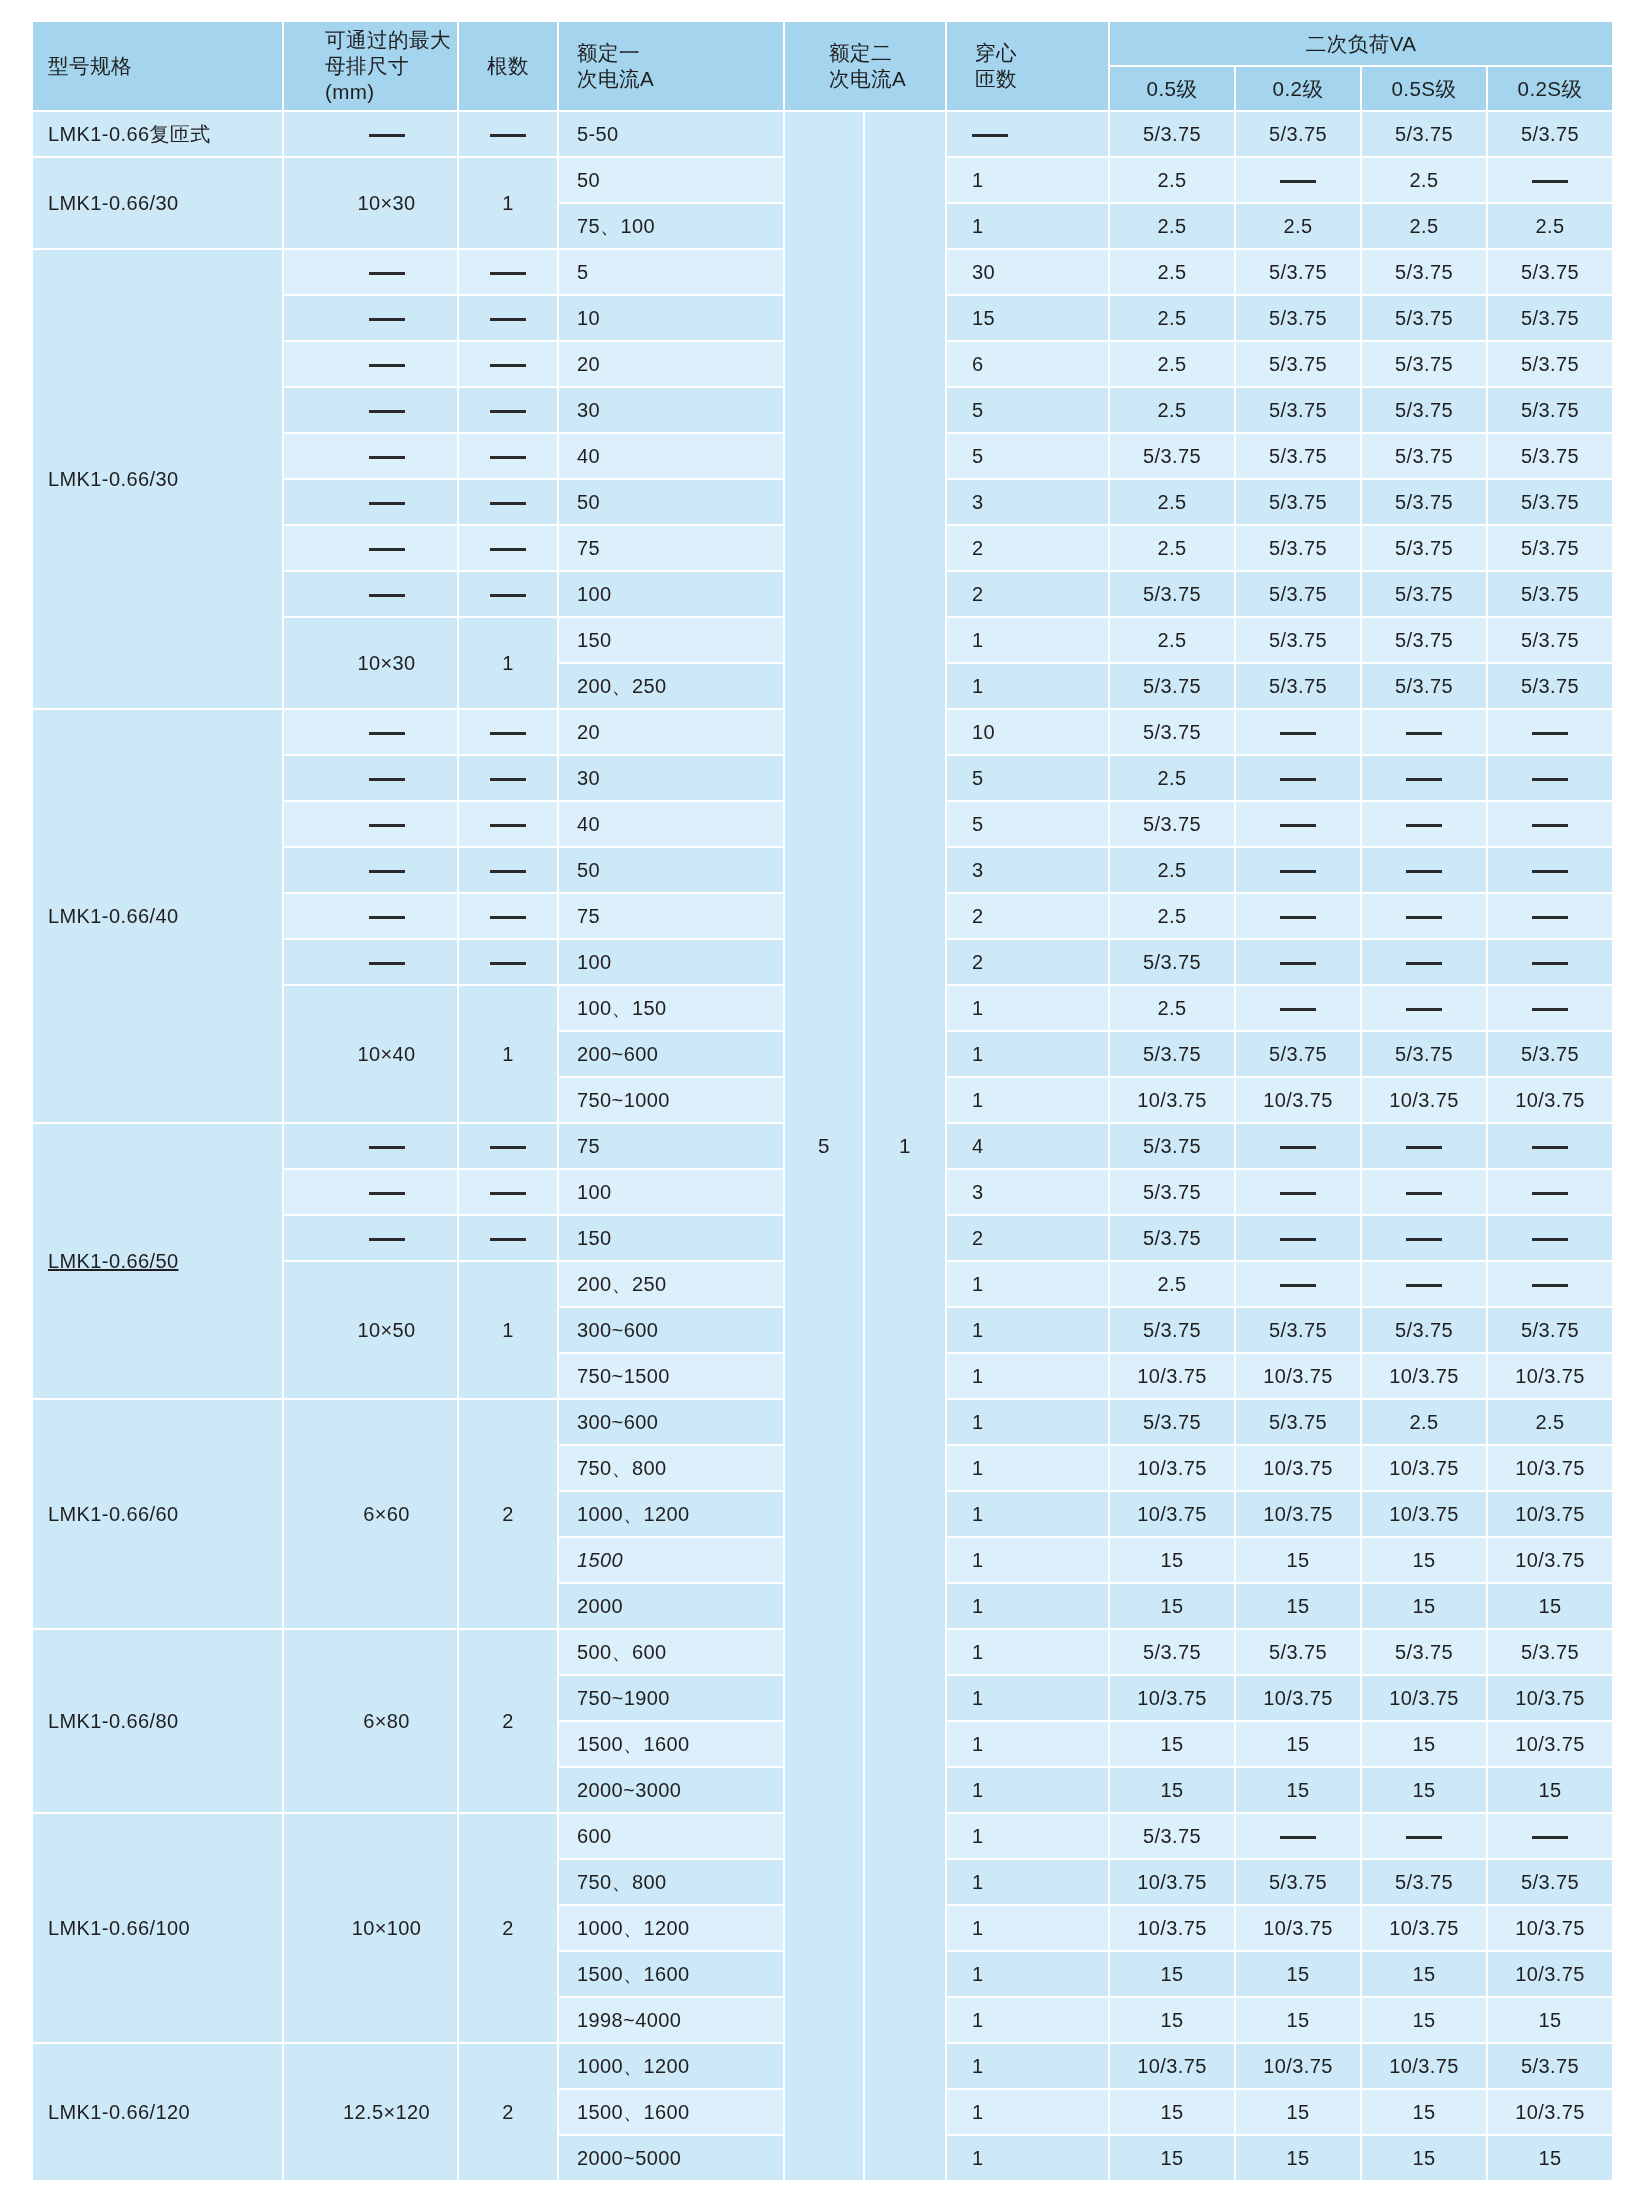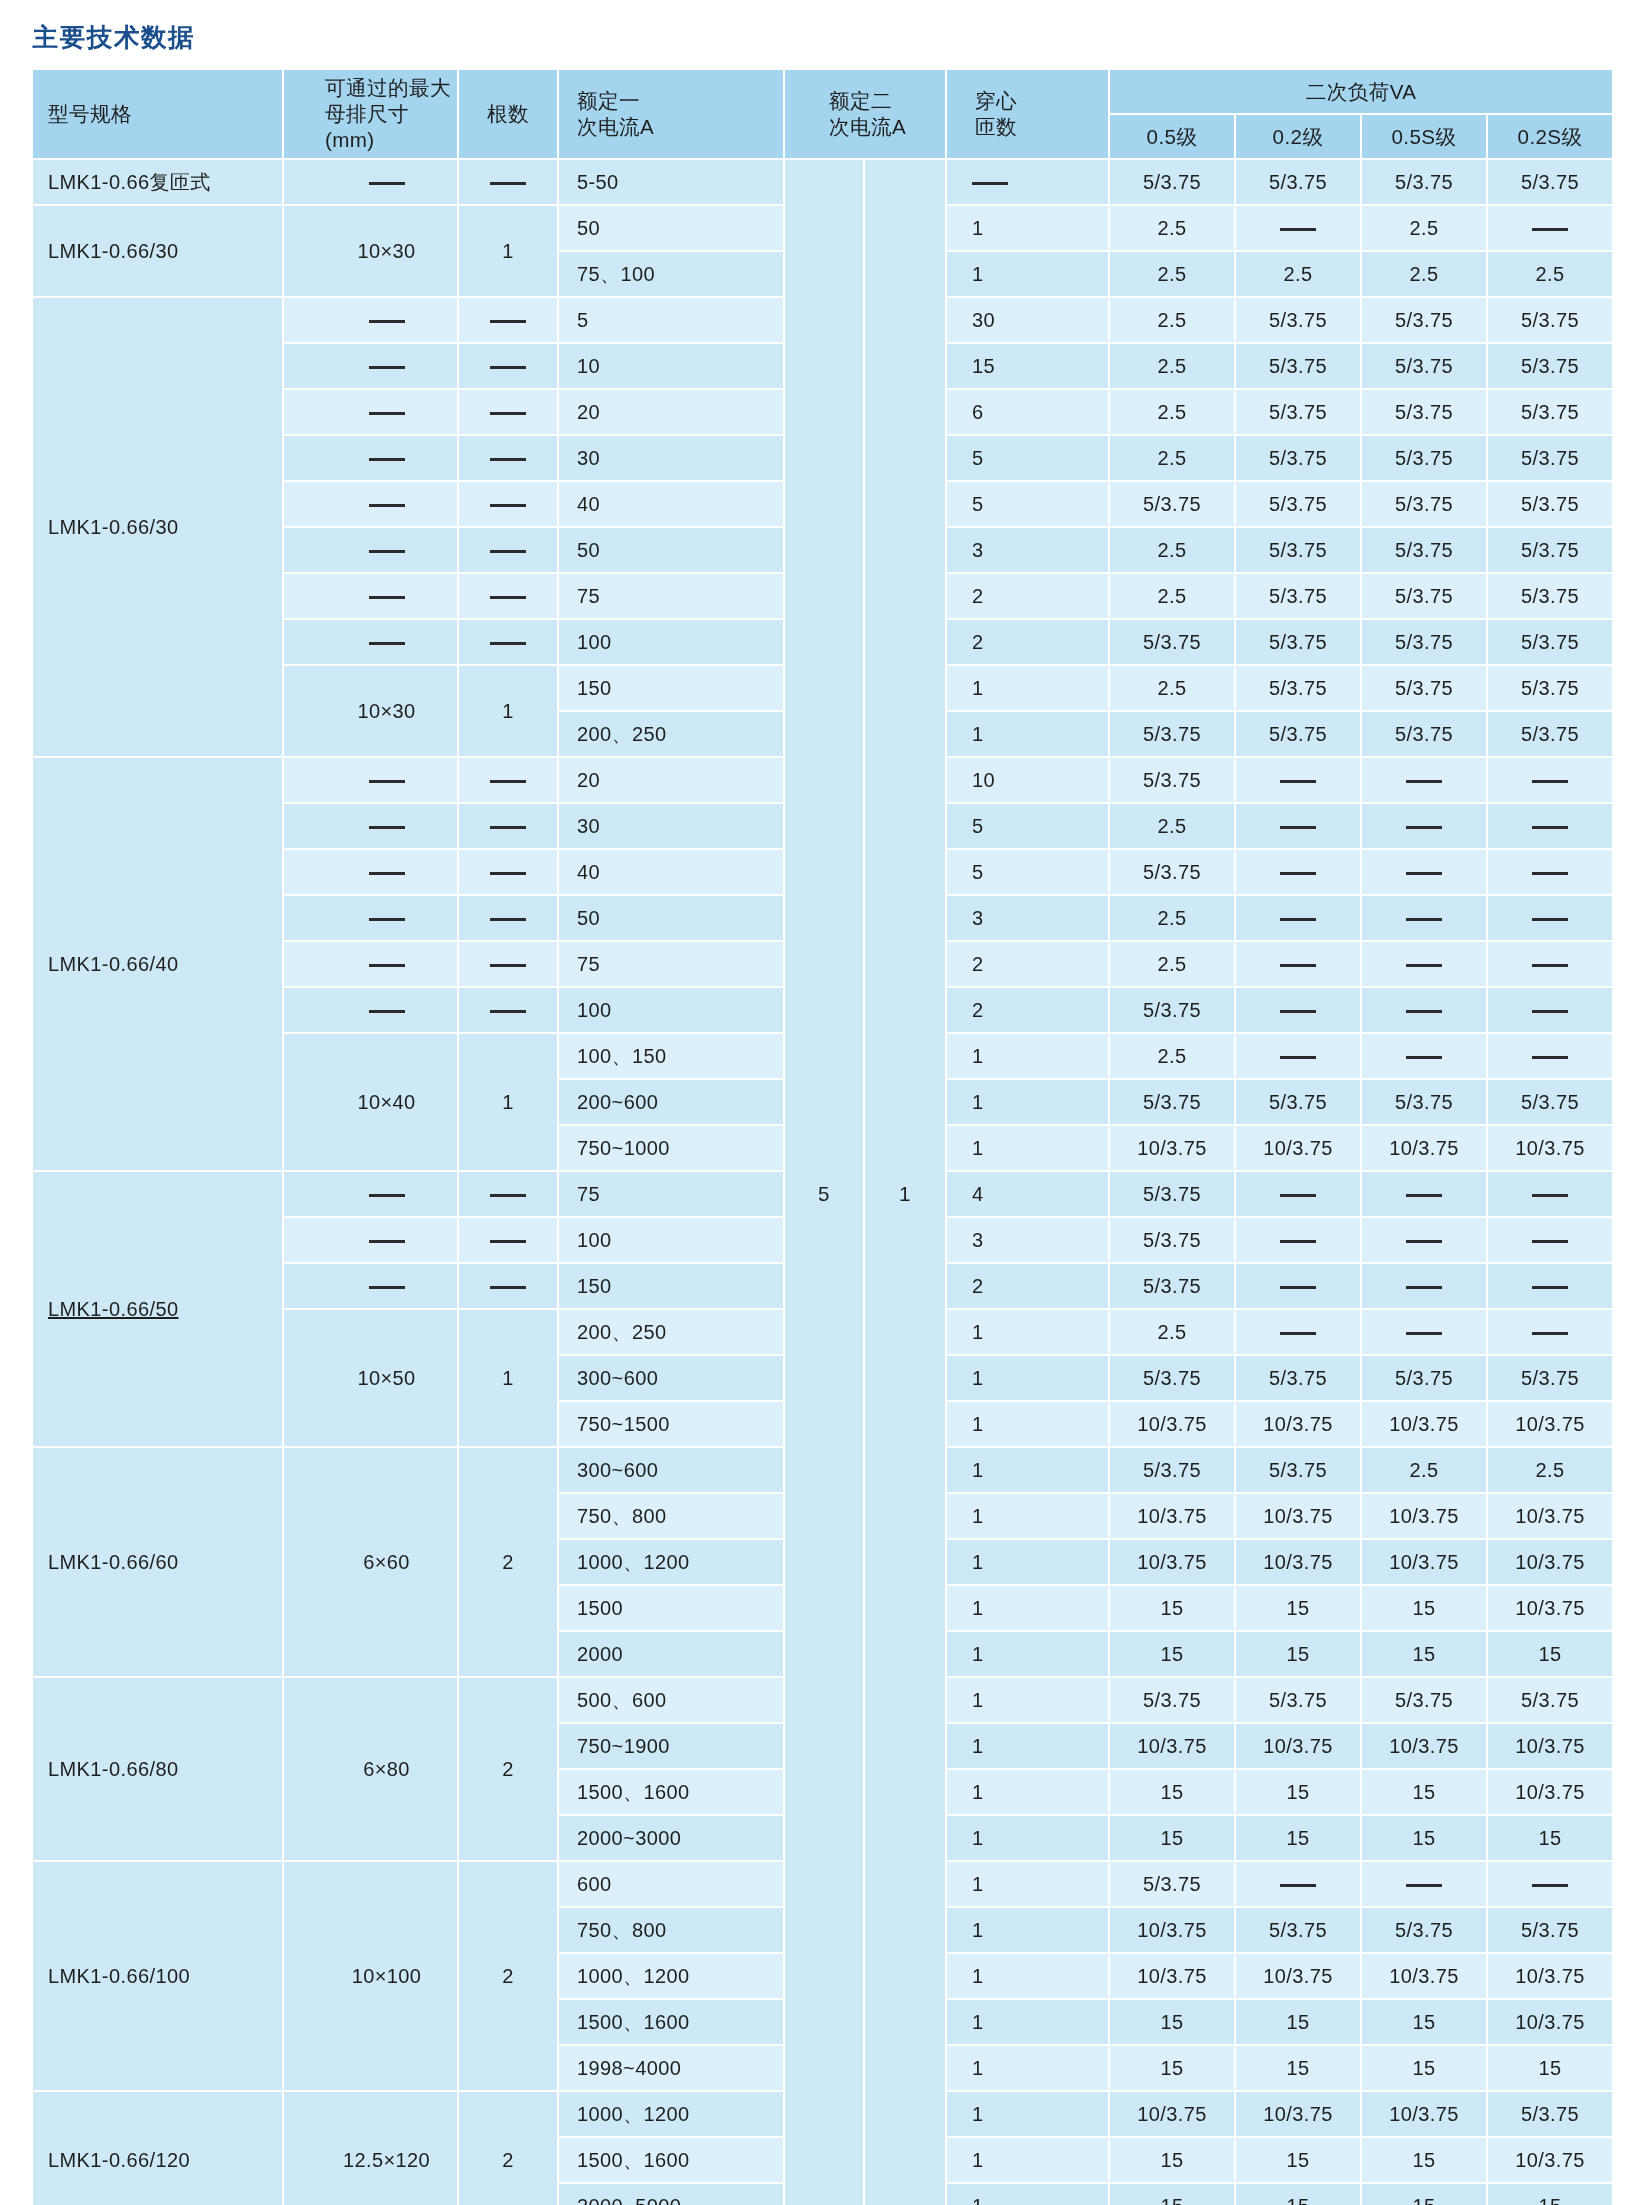--- a/index.html
+++ b/index.html
@@ -43,21 +43,20 @@
   td.va{text-align:center;}
   .dash{
     display:inline-block;width:36px;height:0;
     border-top:3.3px solid #2b2b2b;vertical-align:middle;
   }
 </style>
 </head>
 <body>
 
 <div class="page">
-  <h1 class="title">主要技术数据</h1>
 
   <table>
     <colgroup>
       <col style="width:251px">
         <col style="width:175px">
         <col style="width:100px">
       <col style="width:226px">
         <col style="width:80px">
         <col style="width:82px">
       <col style="width:163px">
@@ -384,21 +383,21 @@
         </tr>
         <tr>
           <td class="primary" style="background: rgb(205, 232, 246);">1000、1200</td>
           <td class="turns" style="background: rgb(205, 232, 246);">1</td>
           <td class="va" style="background: rgb(205, 232, 246);">10/3.75</td>
           <td class="va" style="background: rgb(205, 232, 246);">10/3.75</td>
           <td class="va" style="background: rgb(205, 232, 246);">10/3.75</td>
           <td class="va" style="background: rgb(205, 232, 246);">10/3.75</td>
         </tr>
         <tr>
-          <td class="primary" style="background: rgb(220, 240, 251);">1500</td>
+          <td class="primary" style="background: rgb(220, 240, 251); font-style: italic;">1500</td>
           <td class="turns" style="background: rgb(220, 240, 251);">1</td>
           <td class="va" style="background: rgb(220, 240, 251);">15</td>
           <td class="va" style="background: rgb(220, 240, 251);">15</td>
           <td class="va" style="background: rgb(220, 240, 251);">15</td>
           <td class="va" style="background: rgb(220, 240, 251);">10/3.75</td>
         </tr>
         <tr>
           <td class="primary" style="background: rgb(205, 232, 246);">2000</td>
           <td class="turns" style="background: rgb(205, 232, 246);">1</td>
           <td class="va" style="background: rgb(205, 232, 246);">15</td>

